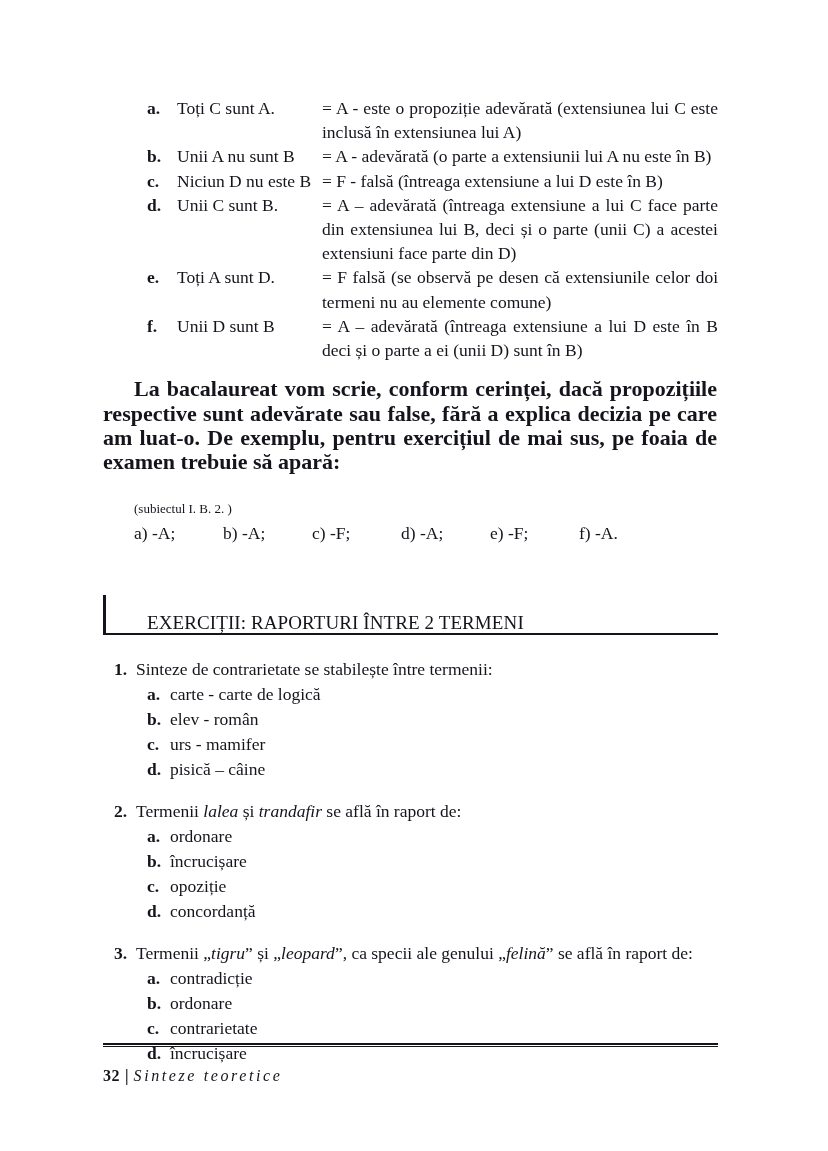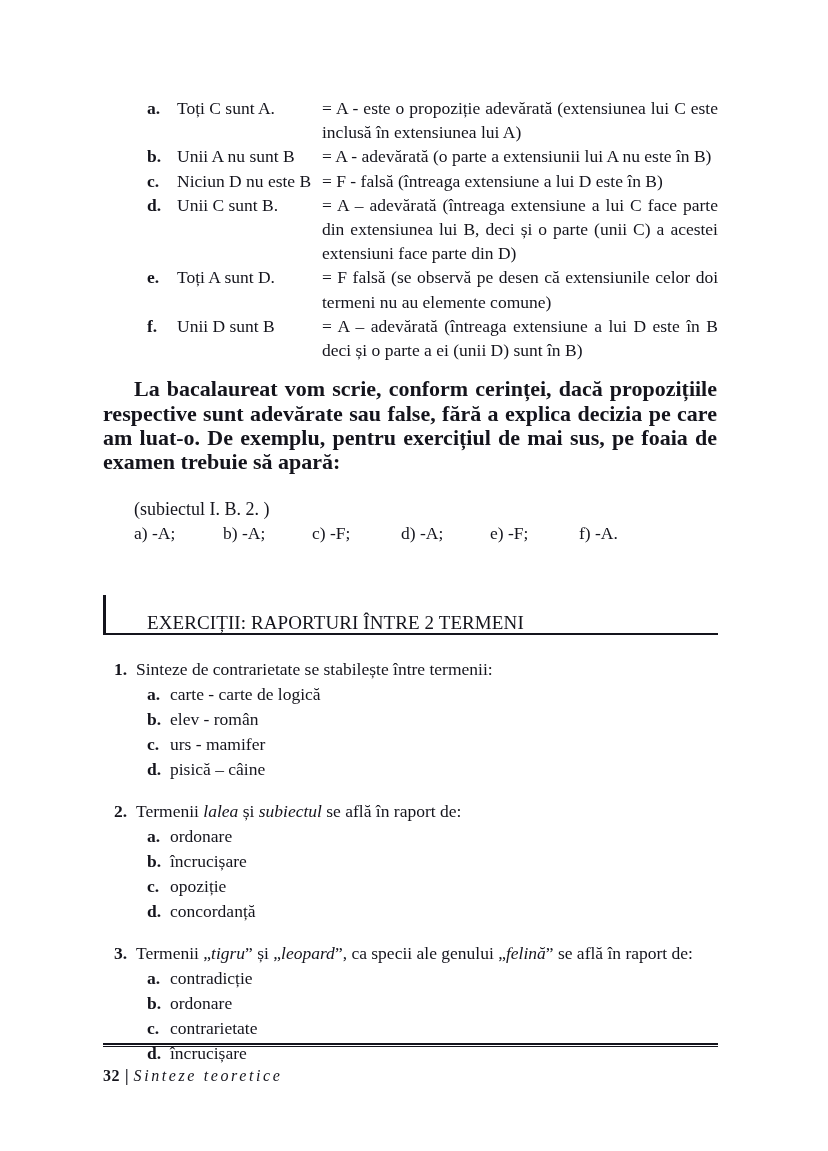--- a/index.html
+++ b/index.html
@@ -60,21 +60,21 @@
     margin-top: 15px;
     font-size: 22px;
     line-height: 24.4px;
     text-align: justify;
     text-justify: inter-word;
     text-indent: 31px;
     width: 614px;
     font-weight: bold;
   }
   .subline {
-    font-size: 18px;
+    font-size: 13px;
     line-height: 24.4px;
     padding-left: 31px;
   }
   .answers {
     font-size: 17.5px;
     line-height: 24.4px;
     padding-left: 31px;
     display: flex;
   }
   .answers .ans {
@@ -270,21 +270,21 @@
       </div>
       <div class="ex-option">
         <span class="opt-label">d.</span>
         <span class="opt-text">pisică – câine</span>
       </div>
     </div>
 
     <div class="exercise">
       <div class="ex-question">
         <span class="ex-num">2.</span>
-        <span class="ex-qtext">Termenii <em>lalea</em> și <em>subiectul</em> se află în raport de:</span>
+        <span class="ex-qtext">Termenii <em>lalea</em> și <em>trandafir</em> se află în raport de:</span>
       </div>
       <div class="ex-option">
         <span class="opt-label">a.</span>
         <span class="opt-text">ordonare</span>
       </div>
       <div class="ex-option">
         <span class="opt-label">b.</span>
         <span class="opt-text">încrucișare</span>
       </div>
       <div class="ex-option">

